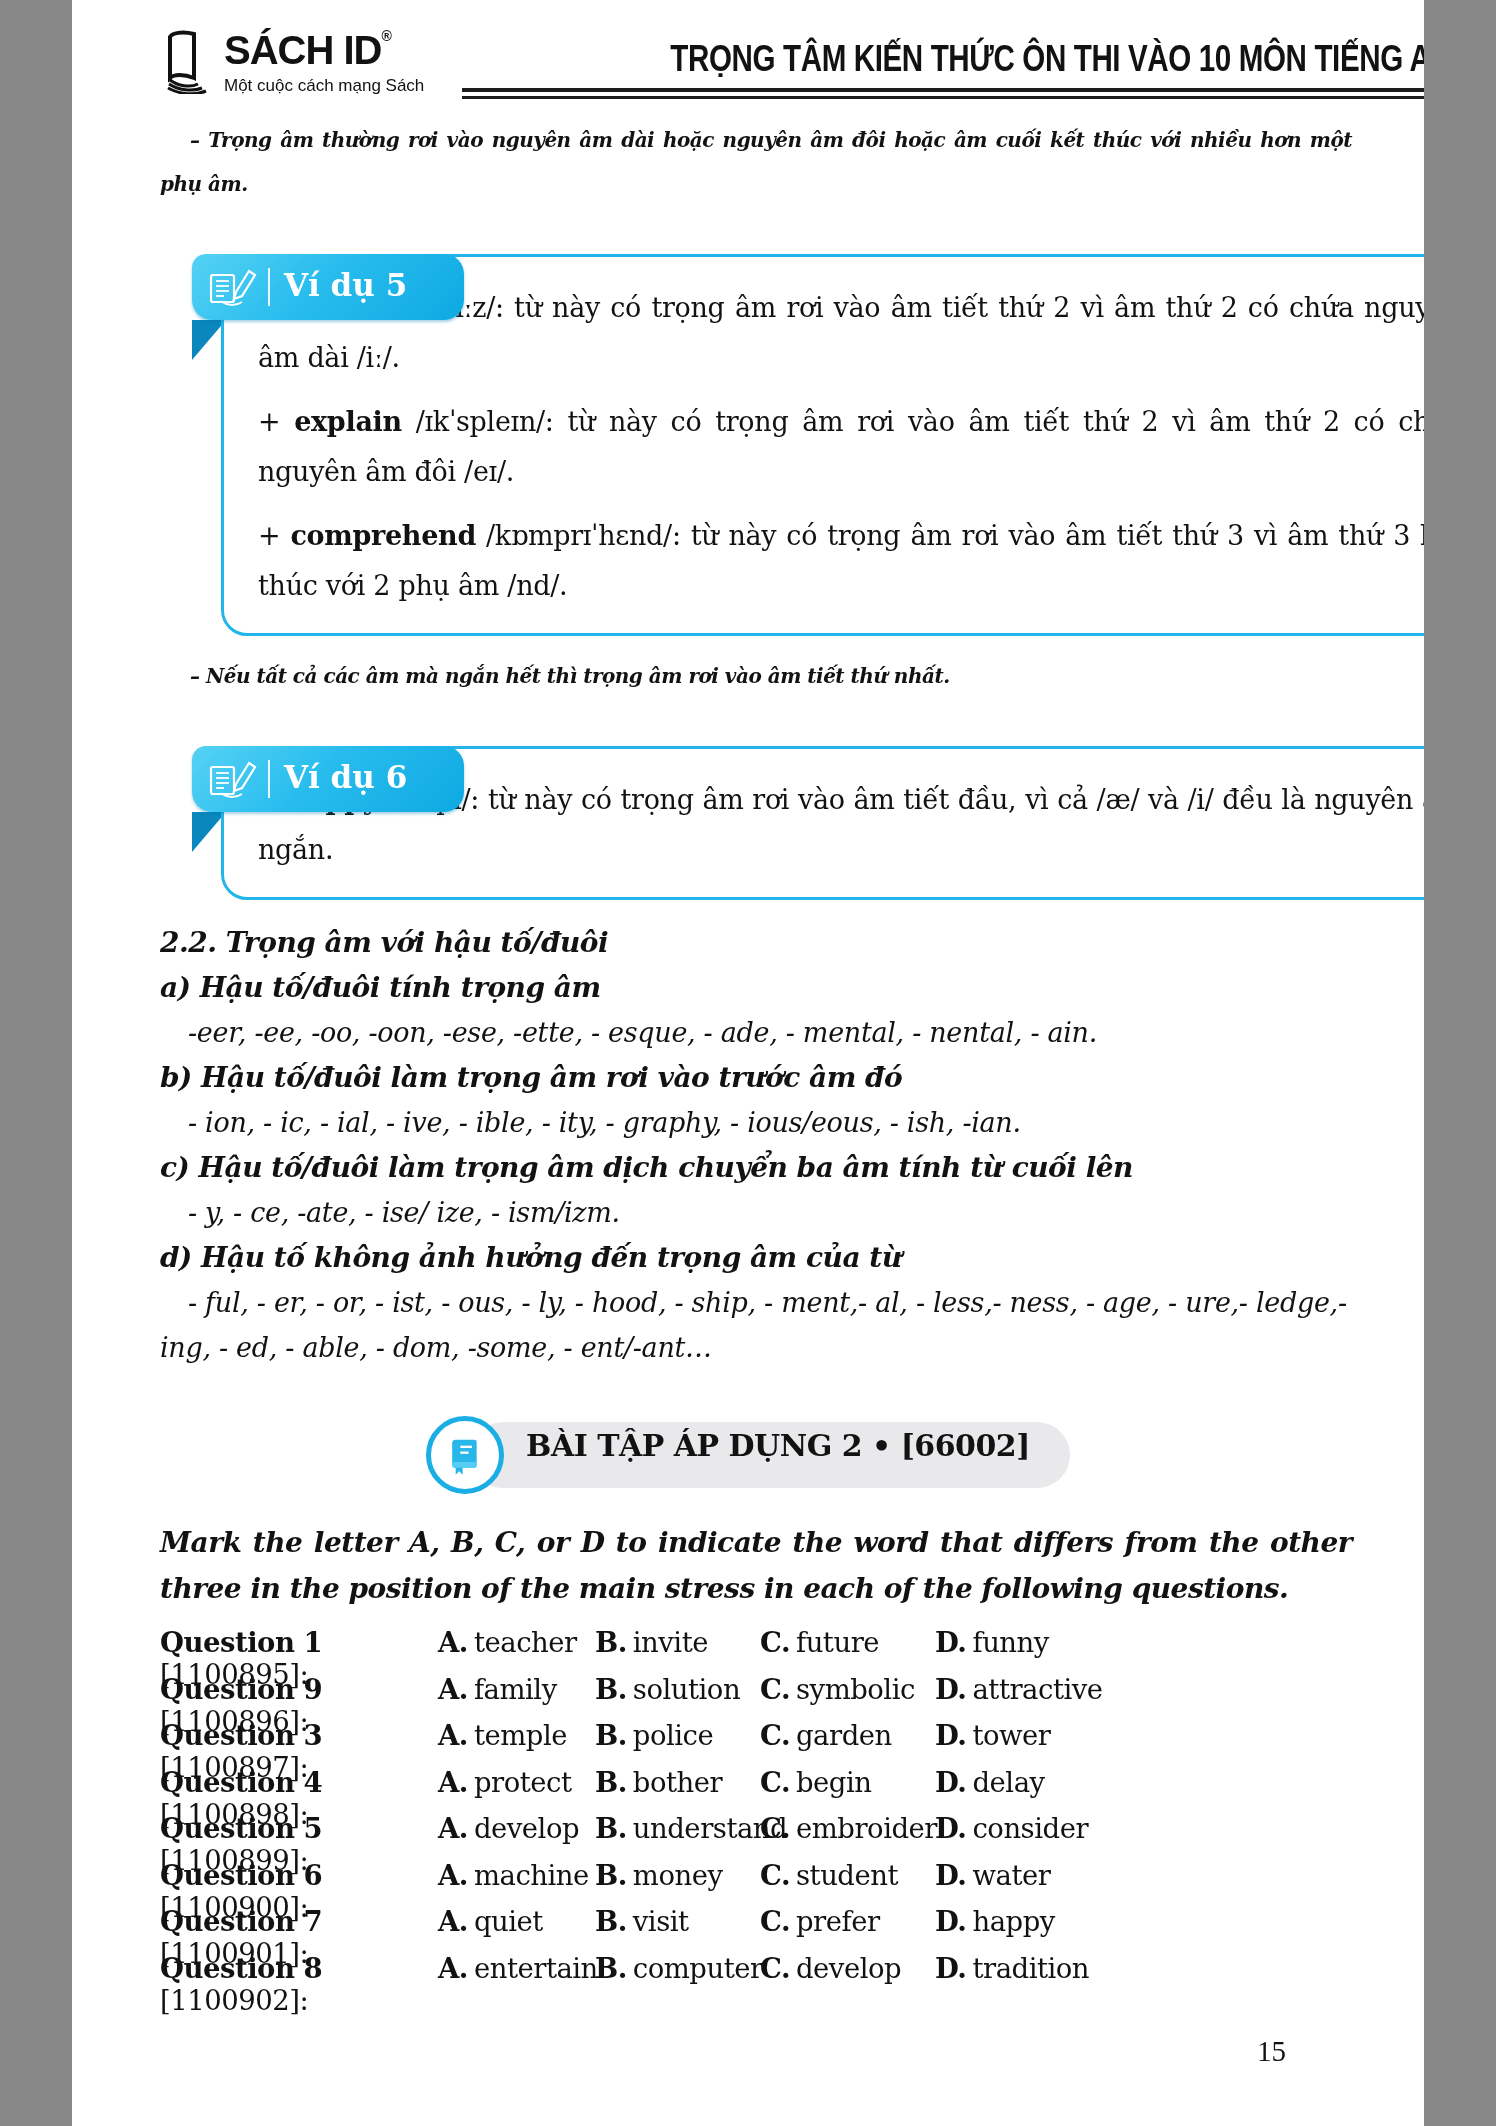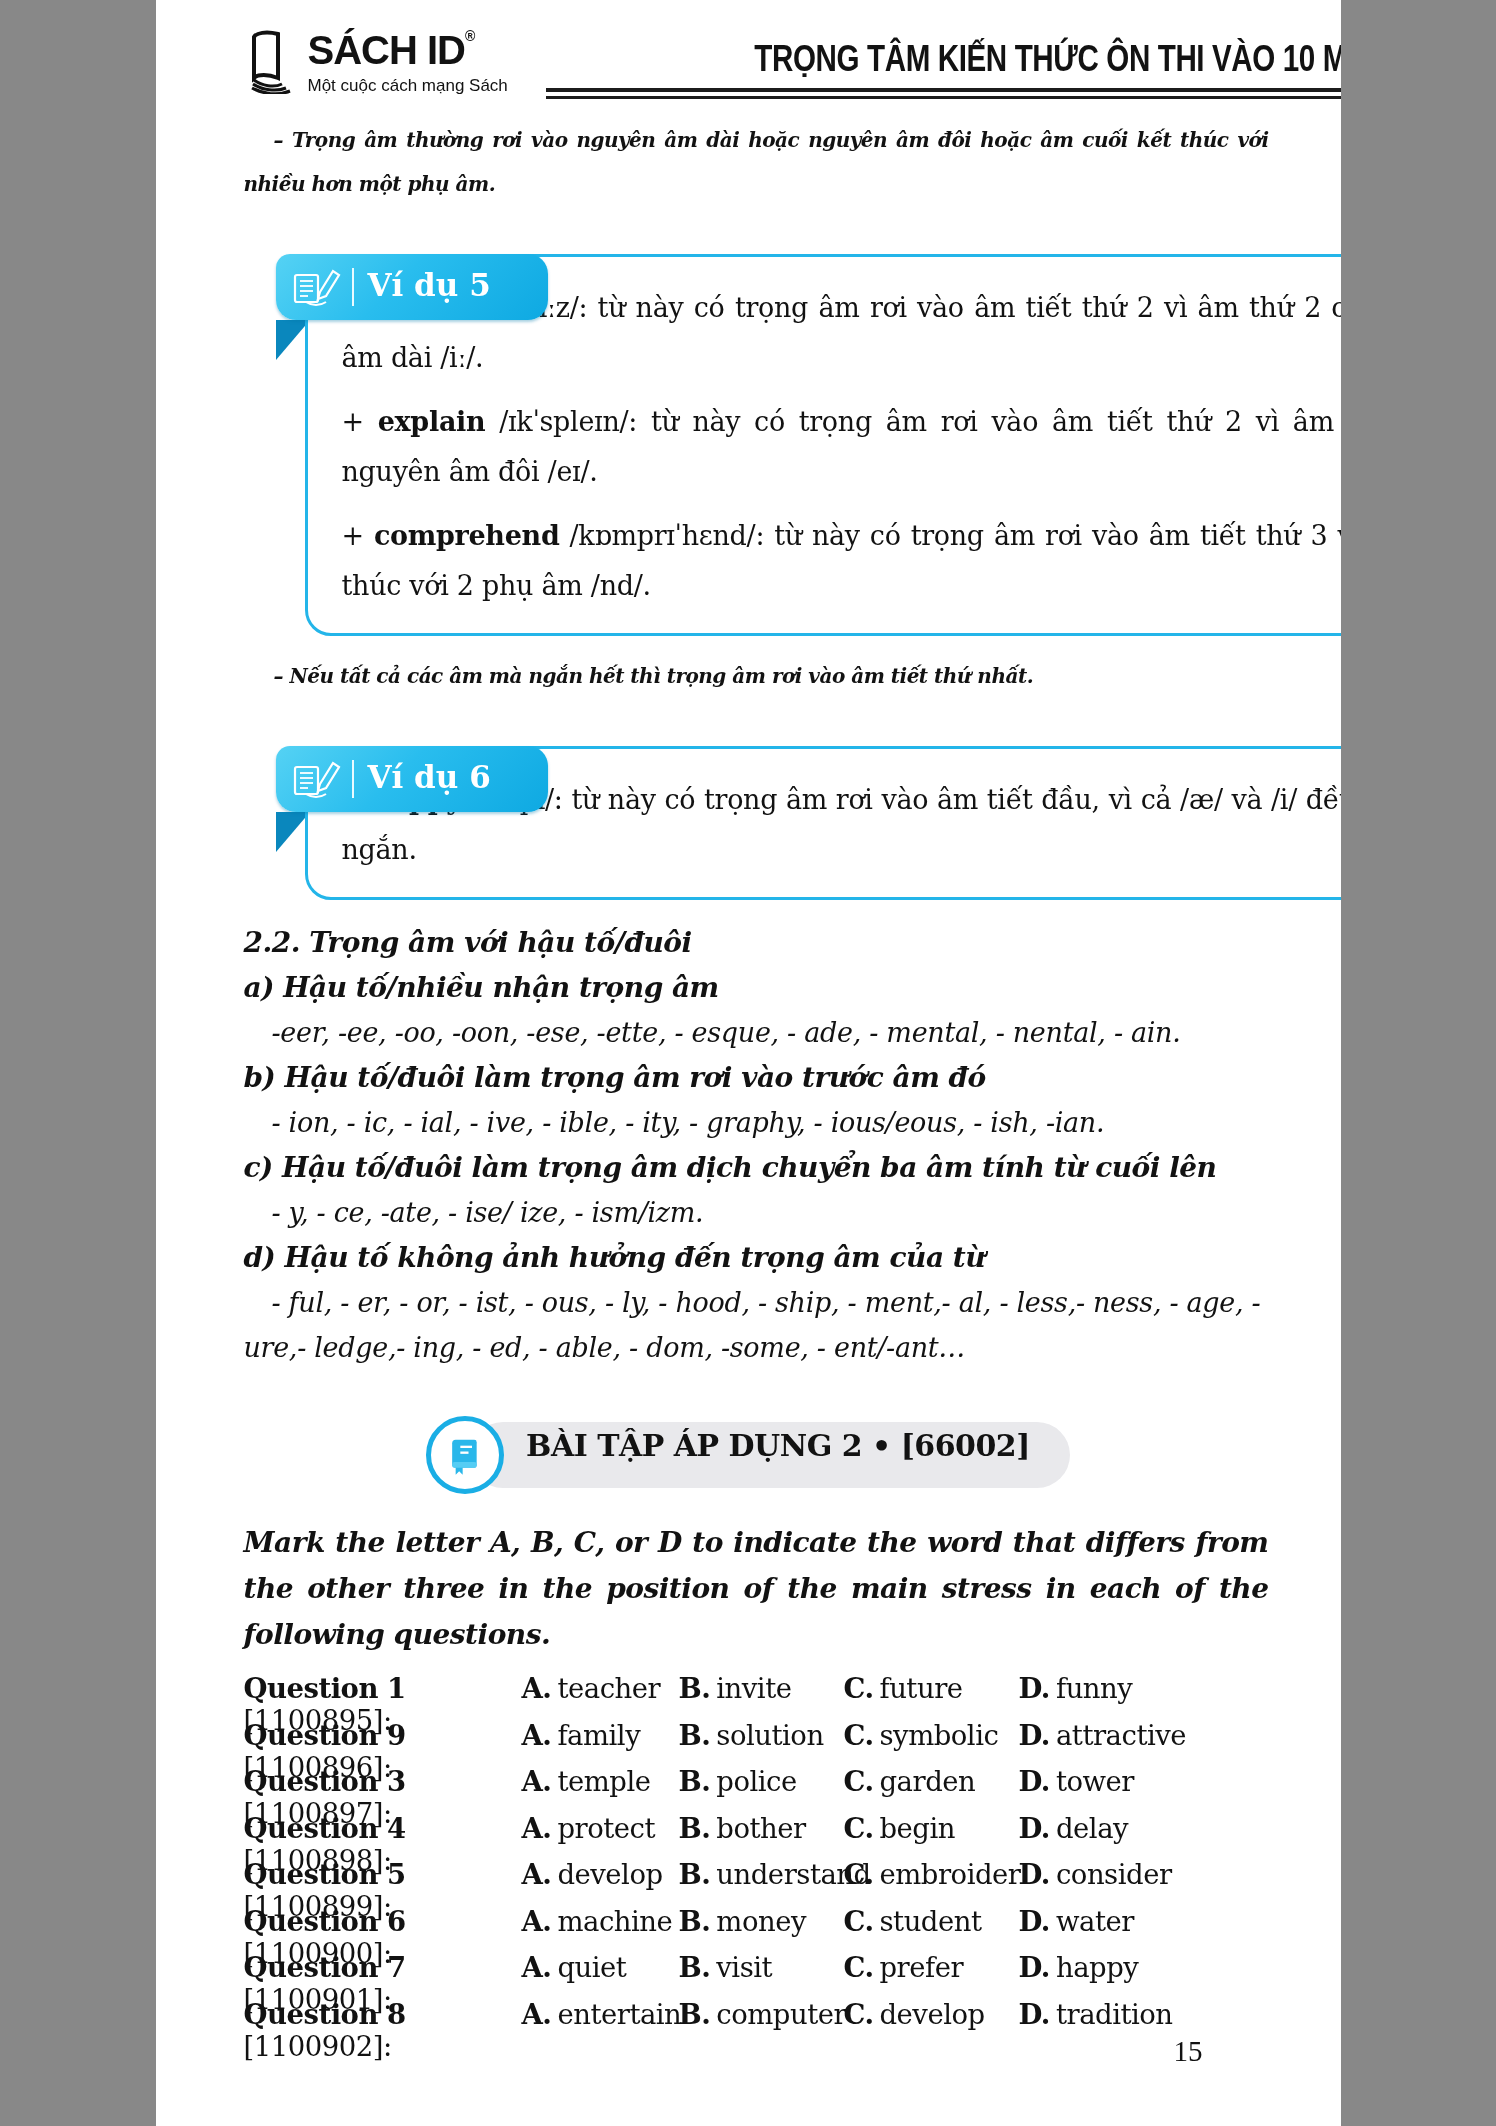--- a/index.html
+++ b/index.html
@@ -1,19 +1,19 @@
 <!DOCTYPE html>
 <html><head>
 <meta charset="utf-8">
 <style>
   * { margin:0; padding:0; box-sizing:border-box; }
   html,body { background:#888; }
   .page {
     position:relative;
-    width:1185px; height:2126px;
+    width:1352px; height:2126px;
     margin:0 auto;
     background:#ffffff;
     font-family:"DejaVu Serif", serif;
     color:#121212;
     overflow:hidden;
   }
   
   .header { position:relative; height:108px; }
   .logo { position:absolute; left:92px; top:30px; display:flex; align-items:flex-start; }
   .logo-icon { width:54px; height:64px; margin-right:6px; }
@@ -211,21 +211,21 @@
       <div class="ex-tab-divider"></div>
       <div class="ex-tab-label">Ví dụ 6</div>
     </div>
     <div class="ex-box">
       <p class="ex-item"><span>+ </span><b>happy</b><span>/ˈhæpi/: từ này có trọng âm rơi vào âm tiết đầu, vì cả /æ/ và /i/ đều là nguyên âm ngắn.</span></p>
     </div>
   </div>
 
   <div class="section">
     <div class="sec-heading">2.2. Trọng âm với hậu tố/đuôi</div>
-    <div class="sec-label">a) Hậu tố/nhiều nhận trọng âm</div>
+    <div class="sec-label">a) Hậu tố/đuôi tính trọng âm</div>
     <div class="sec-list">-eer, -ee, -oo, -oon, -ese, -ette, - esque, - ade, - mental, - nental, - ain.</div>
     <div class="sec-label">b) Hậu tố/đuôi làm trọng âm rơi vào trước âm đó</div>
     <div class="sec-list">- ion, - ic, - ial, - ive, - ible, - ity, - graphy, - ious/eous, - ish, -ian.</div>
     <div class="sec-label">c) Hậu tố/đuôi làm trọng âm dịch chuyển ba âm tính từ cuối lên</div>
     <div class="sec-list">- y, - ce, -ate, - ise/ ize, - ism/izm.</div>
     <div class="sec-label">d) Hậu tố không ảnh hưởng đến trọng âm của từ</div>
     <div class="sec-list">- ful, - er, - or, - ist, - ous, - ly, - hood, - ship, - ment,- al, - less,- ness, - age, - ure,- ledge,- ing, - ed, - able, - dom, -some, - ent/-ant…</div>
   </div>
 
   <div class="badge-row">

